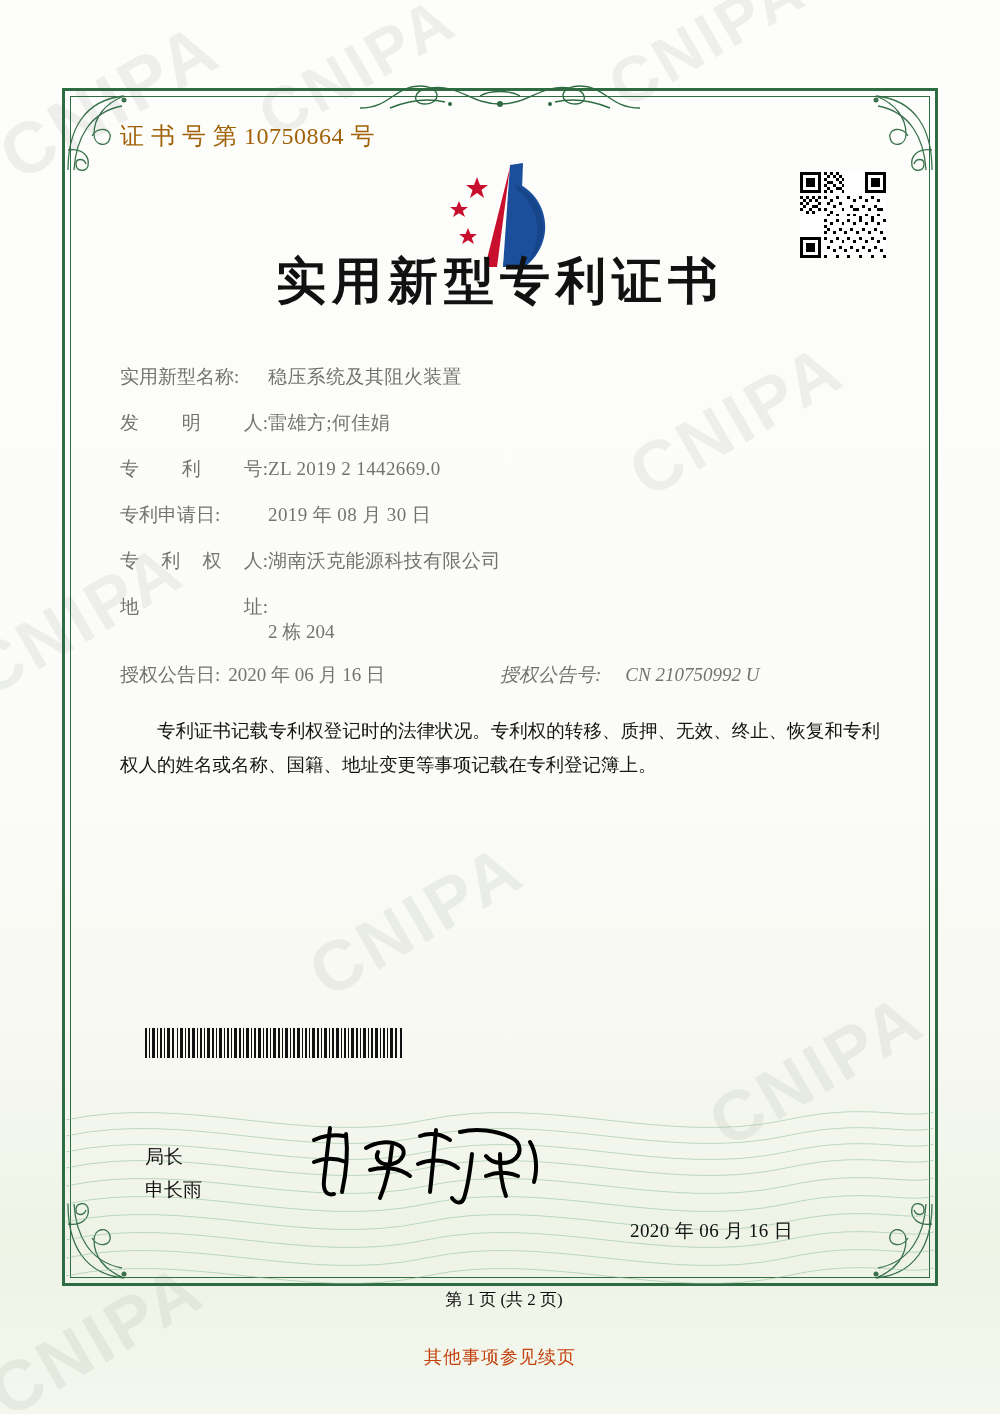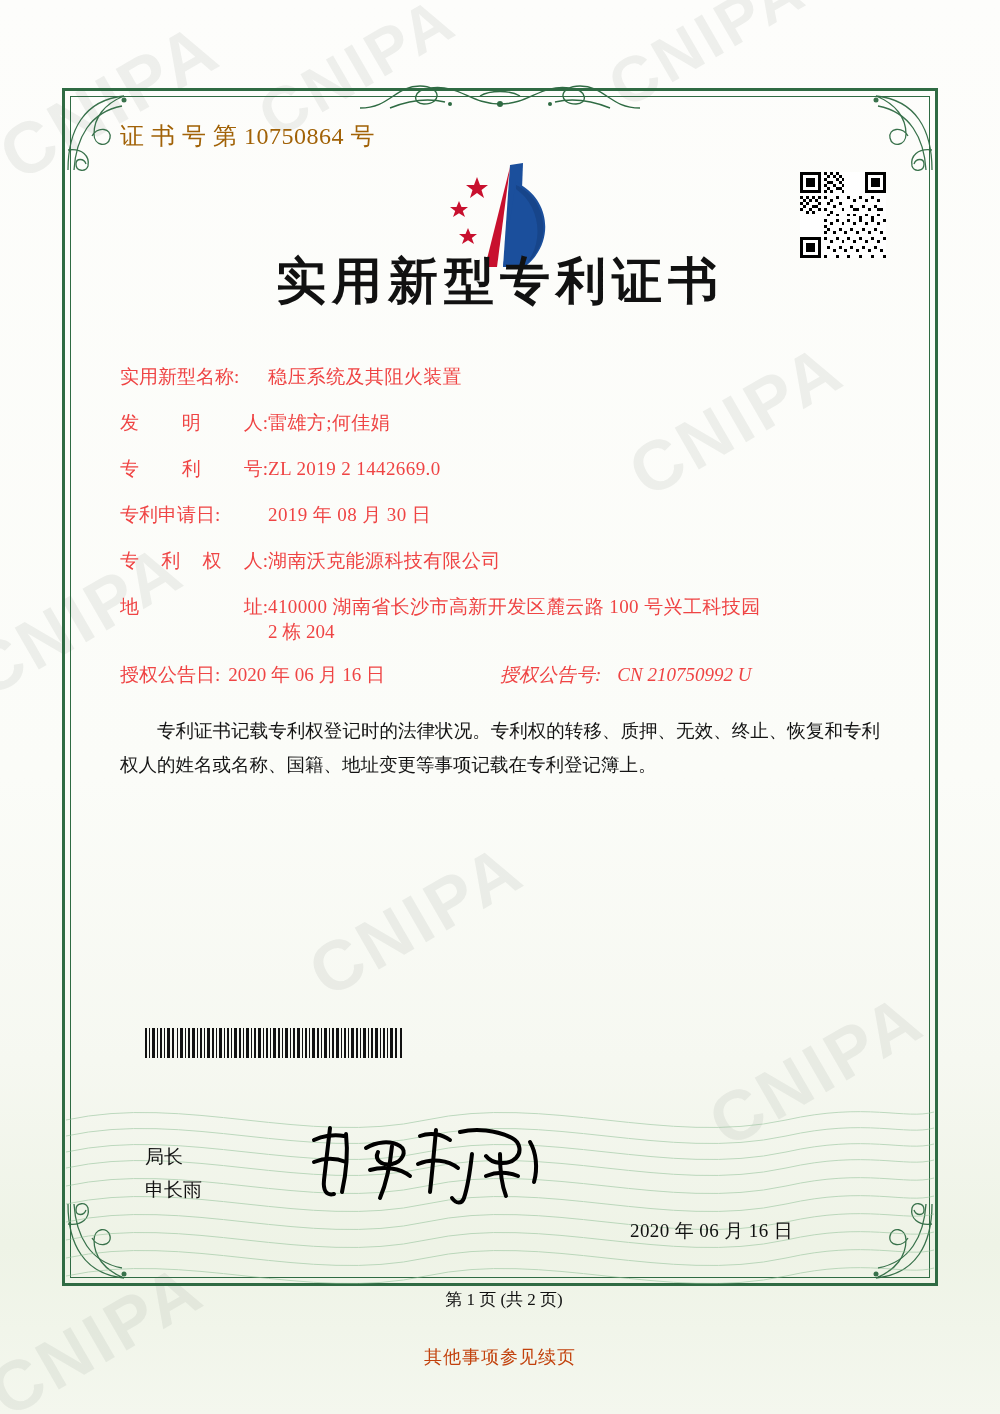--- a/index.html
+++ b/index.html
@@ -136,21 +136,21 @@
     font-size: 50px;
     font-weight: 700;
     letter-spacing: 6px;
     color: #111;
     font-family: "DejaVu Serif", "Liberation Serif", serif;
   }
 
   .fields {
     margin-top: 52px;
     font-size: 19px;
-    color: #ef4444;
+    color: #737373;
     line-height: 1;
   }
   .field-row {
     display: flex;
     align-items: flex-start;
     margin-bottom: 27px;
   }
   .f-label {
     width: 148px;
     flex: 0 0 148px;
@@ -529,33 +529,32 @@
         </div>
         <div class="f-value">湖南沃克能源科技有限公司</div>
       </div>
 
       <div>
         <div class="field-row" style="margin-bottom:0;">
           <div class="f-label spread">
             <span>地</span>
             <span>址:</span>
           </div>
-          <div class="f-value">410000 湖南省长沙市高新开发区麓云路 100 号兴工科技园</div>
         </div>
         <div class="f-sub">2 栋 204</div>
       </div>
 
       <div class="row-split" style="margin-top:24px;">
         <div class="left">
           <span class="lbl">授权公告日:</span>
           <span style="margin-left:8px;">2020 年 06 月 16 日</span>
         </div>
         <div class="right">
           <span class="lbl">授权公告号:</span>
-          <span style="margin-left:16px;">CN 210750992 U</span>
+          <span style="margin-left:24px;">CN 210750992 U</span>
         </div>
       </div>
 
     </div>
 
     <div class="paragraphs">
       <p>专利证书记载专利权登记时的法律状况。专利权的转移、质押、无效、终止、恢复和专利权人的姓名或名称、国籍、地址变更等事项记载在专利登记簿上。</p>
     </div>
   </div>
 

